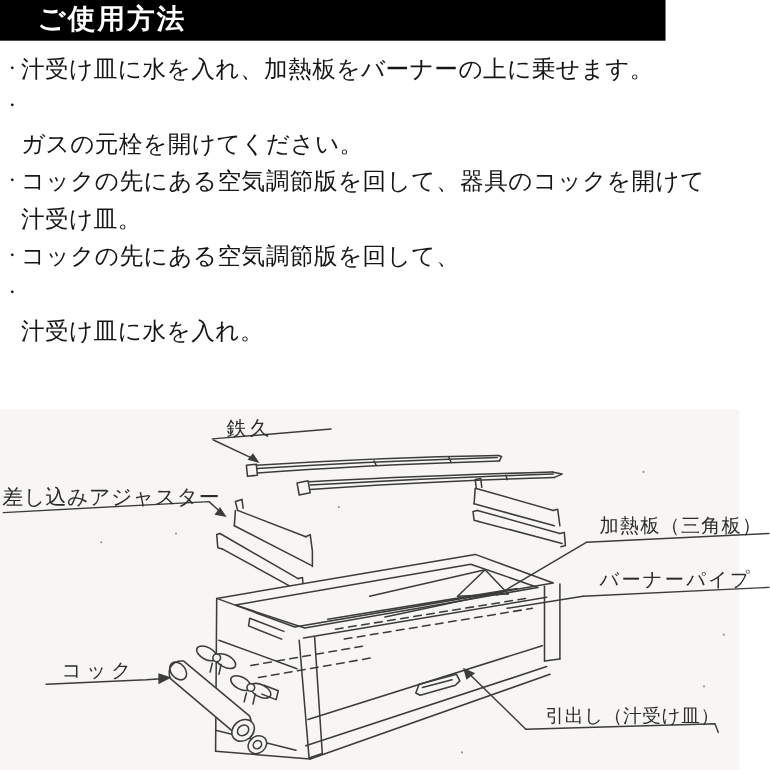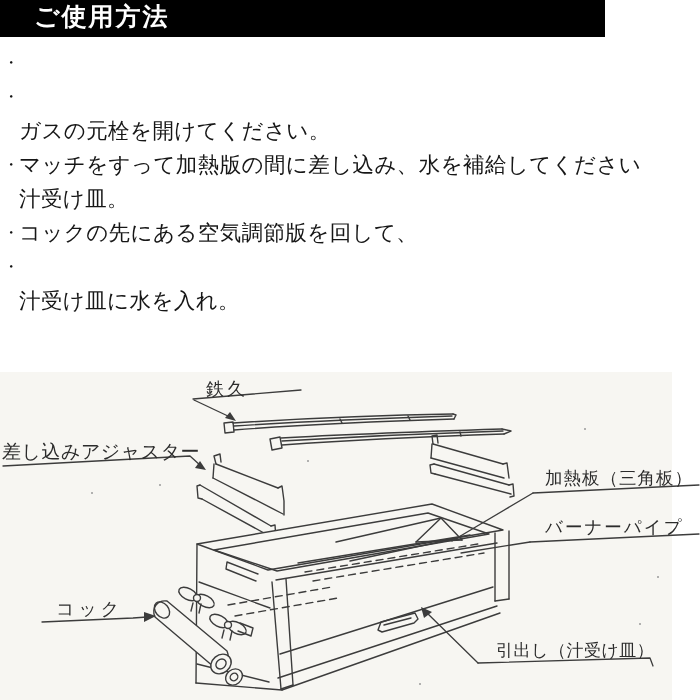--- a/index.html
+++ b/index.html
@@ -30,30 +30,31 @@
 </head>
 <body>
 
 <div class="header">
   <span class="title">ご使用方法</span>
 </div>
 
 <div class="instructions">
   <div class="iline">
     <span class="bullet">・</span>
+    <span>汁受け皿に水を入れ、加熱板をバーナーの上に乗せます。</span>
   </div>
   <div class="iline">
     <span class="bullet">・</span>
   </div>
   <div class="iline cont">
     <span>ガスの元栓を開けてください。</span>
   </div>
   <div class="iline">
     <span class="bullet">・</span>
-    <span>マッチをすって加熱版の間に差し込み、水を補給してください</span>
+    <span>コックの先にある空気調節版を回して、器具のコックを開けて</span>
   </div>
   <div class="iline cont">
     <span>汁受け皿。</span>
   </div>
   <div class="iline">
     <span class="bullet">・</span>
     <span>コックの先にある空気調節版を回して、</span>
   </div>
   <div class="iline">
     <span class="bullet">・</span>

